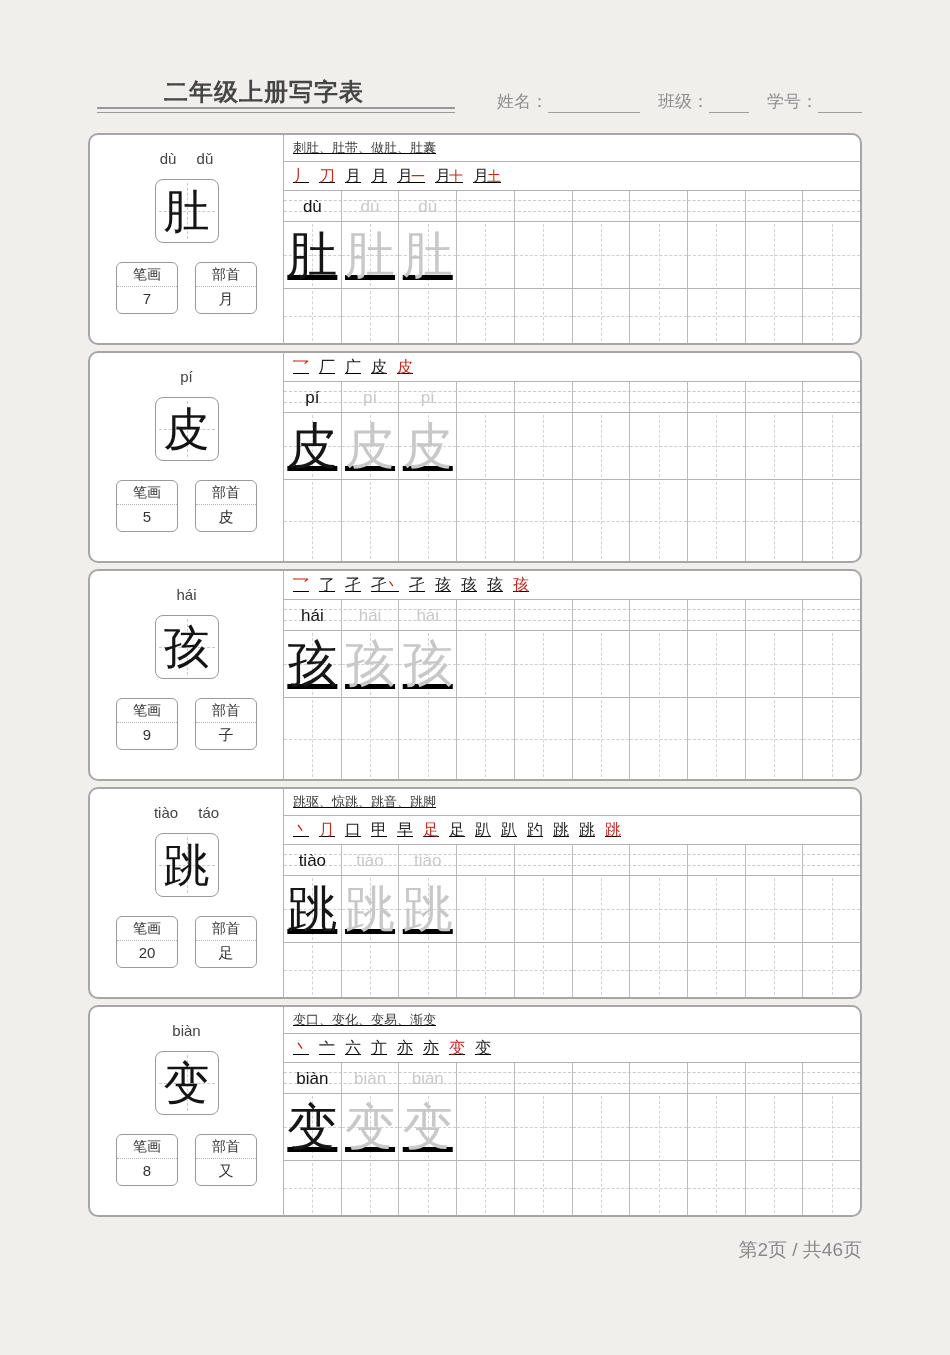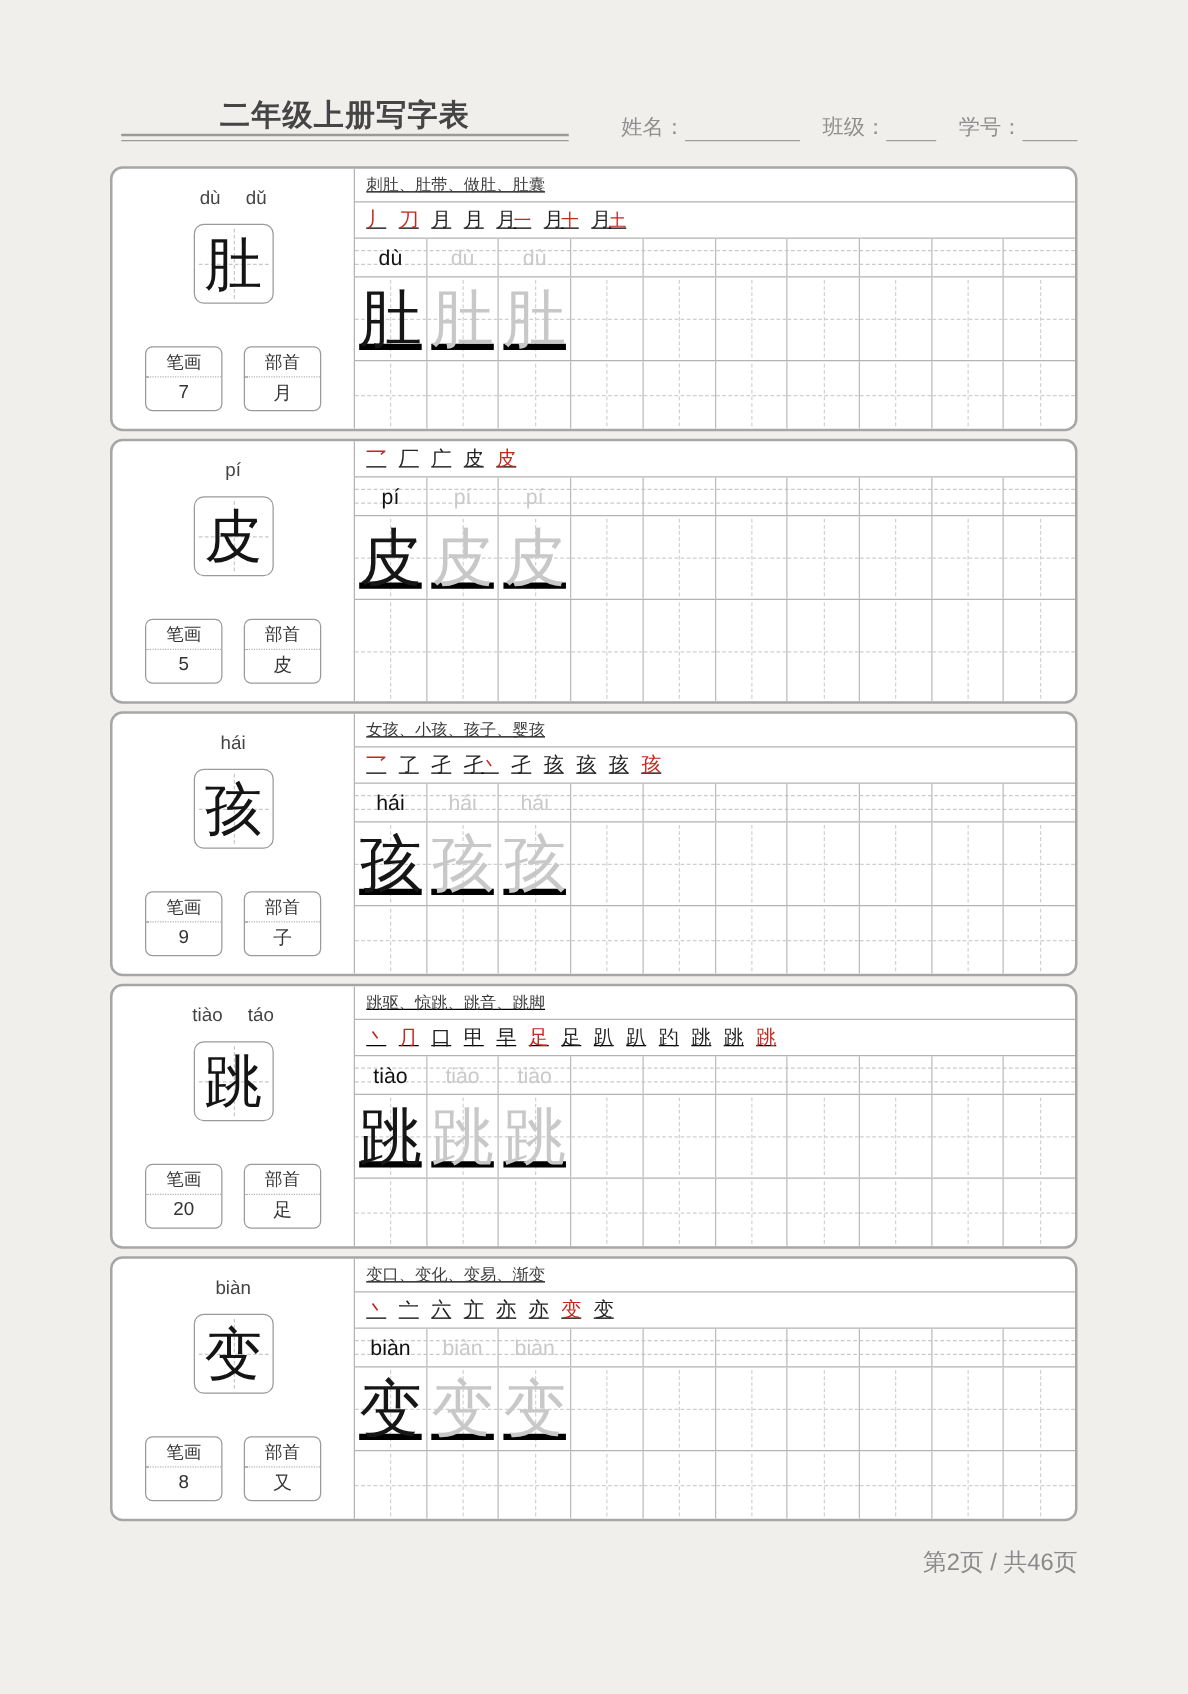--- a/index.html
+++ b/index.html
@@ -5,21 +5,21 @@
   html,body{margin:0;padding:0;}
   body{
     width:950px;height:1355px;
     background:#f1efec;
     font-family:"Liberation Sans",sans-serif;
     position:relative;
     -webkit-font-smoothing:antialiased;
   }
   
   .page-title{
-    position:absolute;left:176px;top:76px;
+    position:absolute;left:164px;top:76px;
     font-size:24px;font-weight:bold;color:#454545;letter-spacing:1px;
   }
   .title-rule{
     position:absolute;left:97px;top:107px;width:358px;height:3px;
     border-top:2px solid #9a9a9a;border-bottom:1px solid #9a9a9a;
   }
   .fields{
     position:absolute;right:88px;top:90px;
     color:#8f8f8f;font-size:17px;display:flex;align-items:flex-end;gap:18px;
     white-space:nowrap;
@@ -45,21 +45,21 @@
     width:62px;height:62px;margin:10px auto 0;
     border:1.5px solid #9a9a9a;border-radius:8px;
     position:relative;display:flex;align-items:center;justify-content:center;
   }
   .charbox::before{content:"";position:absolute;left:50%;top:3px;bottom:3px;border-left:1px dashed #c9c9c9;}
   .charbox::after{content:"";position:absolute;top:50%;left:3px;right:3px;border-top:1px dashed #c9c9c9;}
   .mainchar{
     position:relative;z-index:1;font-size:46px;line-height:1;color:#141414;
     font-family:"DejaVu Serif",serif;
   }
-  .meta{display:flex;justify-content:center;gap:17px;margin-top:34px;}
+  .meta{display:flex;justify-content:center;gap:17px;margin-top:19px;}
   .metabox{
     width:60px;border:1.5px solid #9a9a9a;border-radius:6px;
     text-align:center;color:#333;background:#fff;
   }
   .metabox .lab{font-size:14px;padding:3px 0 2px;border-bottom:1px dotted #b5b5b5;}
   .metabox .val{font-size:15px;padding:3px 0 4px;}
   
   .right{flex:1;display:flex;flex-direction:column;min-width:0;text-decoration:underline;}
   .words{
     height:26px;line-height:26px;padding-left:9px;font-size:13px;color:#3a3a3a;
@@ -279,21 +279,20 @@
           <div class="lab">笔画</div>
           <div class="val">9</div>
         </div>
         <div class="metabox">
           <div class="lab">部首</div>
           <div class="val">子</div>
         </div>
       </div>
     </div>
     <div class="right">
-      <div class="words">女孩、小孩、孩子、婴孩</div>
       <div class="strokes">
           <span class="stroke-step red">乛</span>
           <span class="stroke-step dark">了</span>
           <span class="stroke-step dark">孑</span>
           <span class="stroke-step dark">孑<span class="stroke-add">丶</span></span>
           <span class="stroke-step dark">孑</span>
           <span class="stroke-step dark">孩</span>
           <span class="stroke-step dark">孩</span>
           <span class="stroke-step dark">孩</span>
           <span class="stroke-step red">孩</span>

